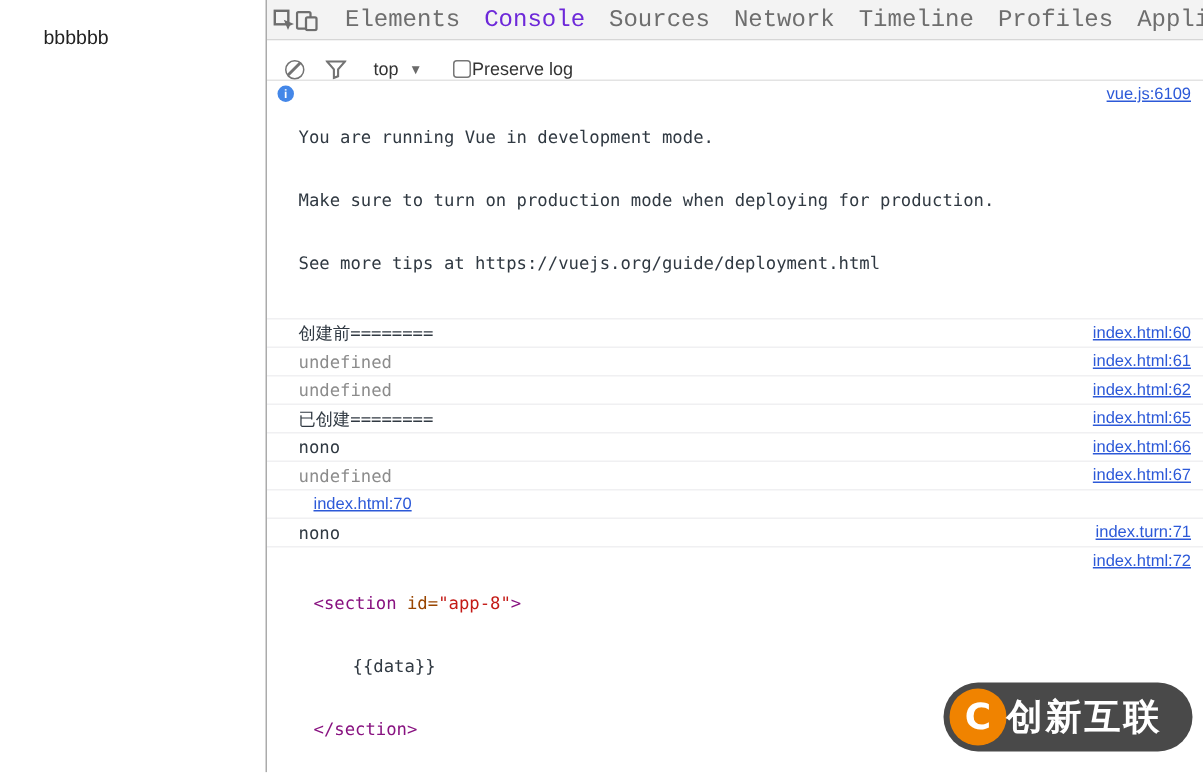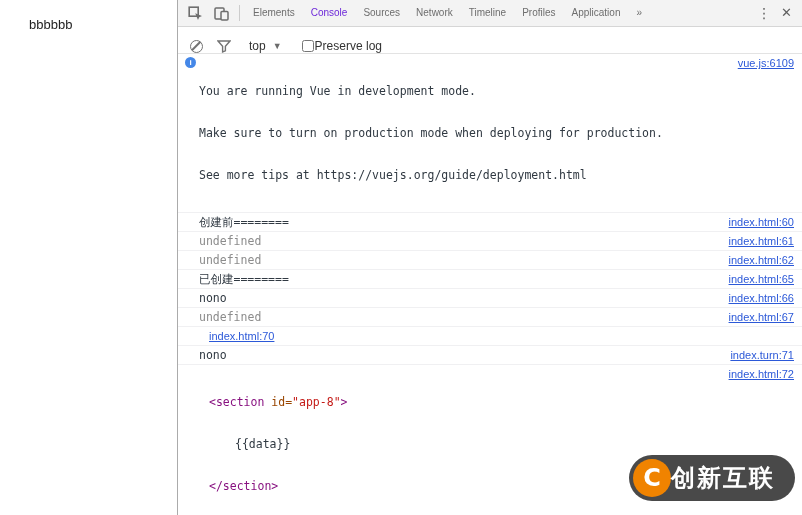--- a/index.html
+++ b/index.html
@@ -11,21 +11,21 @@
   }
   
   .page { width:178px; flex:none; border-right:1px solid #ababab; padding:17px 0 0 29px;
           font:13px "Liberation Sans", sans-serif; color:#222; }
   
   .devtools { flex:1; min-width:0; display:flex; flex-direction:column; background:#fff; }
   .tabbar { height:27px; flex:none; display:flex; align-items:center; background:#f3f3f3;
             border-bottom:1px solid #d6d6d6; padding:0 6px 0 4px; }
   .tool-icon { width:26px; height:26px; display:flex; align-items:center; justify-content:center; cursor:pointer; }
   .vsep { width:1px; height:16px; background:#ccc; margin:0 5px; }
-  .tab { padding:0 8px; font-size:10px; color:#6e6e6e; line-height:26px; height:26px; cursor:pointer; white-space:nowrap; }
+  .tab { padding:0 8px; font-size:16px; color:#6e6e6e; line-height:26px; height:26px; cursor:pointer; white-space:nowrap;font-family:Liberation Mono, monospace; }
   .tab.selected { color:#6d28d9; background:#f3f3f3; }
   .tabbar-right { margin-left:auto; display:flex; align-items:center; gap:10px; padding-right:4px; }
   .kebab { font-size:14px; color:#5f5f5f; cursor:pointer; line-height:26px; }
   .close-x { font-size:13px; color:#5f5f5f; cursor:pointer; line-height:26px; }
   
   .console-toolbar { height:27px; flex:none; display:flex; align-items:flex-end; background:#fff;
                      border-bottom:1px solid #e3e3e3; padding:0 8px; }
   .clear-icon { width:13px; height:13px; border:1.5px solid #737373; border-radius:50%; position:relative; margin:0 6px 0 4px; cursor:pointer; }
   .clear-icon::after { content:""; position:absolute; left:-1px; top:4px; width:12px; height:1.5px; background:#737373; transform:rotate(-45deg); }
   .filter-icon { margin:0 8px; cursor:pointer; display:flex; }

